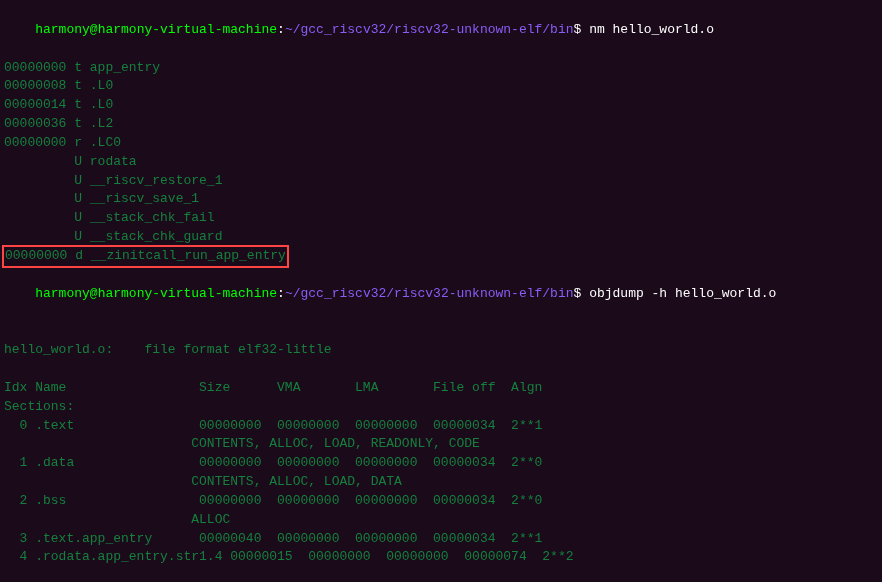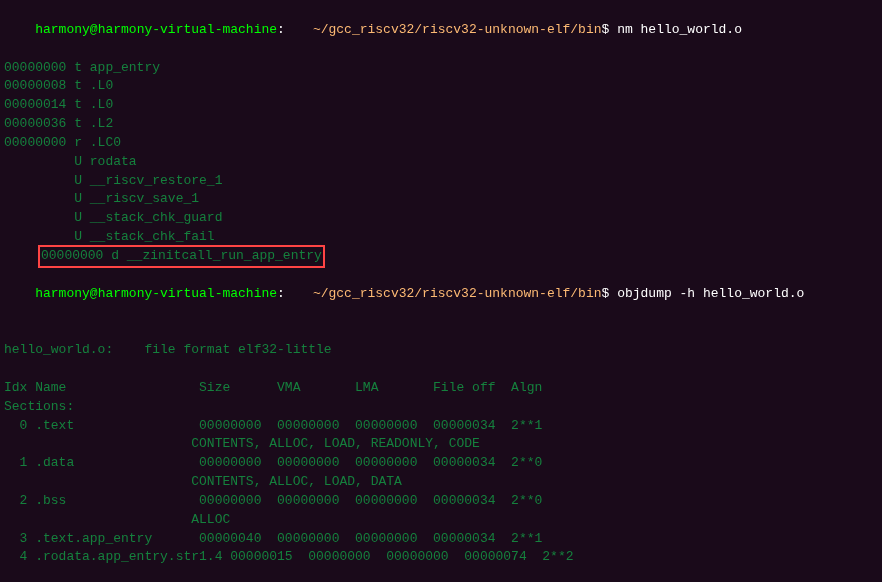--- a/index.html
+++ b/index.html
@@ -35,22 +35,21 @@
 
     .prompt-line {
       color: #ffffff;
     }
 
     .prompt-user {
       color: #00ff00;
     }
 
     .prompt-path {
-      color: #fdba74;
-      margin-left: 28px;
+      color: #8b5cf6;
     }
 
     .prompt-dollar {
       color: #ffffff;
     }
   </style>
 </head>
 <body>
 
 <div class="terminal">
@@ -58,23 +57,23 @@
     <span class="prompt-user">harmony@harmony-virtual-machine</span><span>:</span><span class="prompt-path">~/gcc_riscv32/riscv32-unknown-elf/bin</span><span class="prompt-dollar">$</span><span> nm hello_world.o</span>
   </div>
   <div class="line">00000000 t app_entry</div>
   <div class="line">00000008 t .L0</div>
   <div class="line">00000014 t .L0</div>
   <div class="line">00000036 t .L2</div>
   <div class="line">00000000 r .LC0</div>
   <div class="line">         U rodata</div>
   <div class="line">         U __riscv_restore_1</div>
   <div class="line">         U __riscv_save_1</div>
+  <div class="line">         U __stack_chk_fail</div>
   <div class="line">         U __stack_chk_guard</div>
-  <div class="line">         U __stack_chk_fail</div>
-  <div class="line" style="display:inline-block; outline: 2px solid #ff4444; padding: 0 1px; margin-left: 36px;">00000000 d __zinitcall_run_app_entry</div>
+  <div class="line" style="display:inline-block; outline: 2px solid #ff4444; padding: 0 1px;">00000000 d __zinitcall_run_app_entry</div>
   <div class="line prompt-line">
     <span class="prompt-user">harmony@harmony-virtual-machine</span><span>:</span><span class="prompt-path">~/gcc_riscv32/riscv32-unknown-elf/bin</span><span class="prompt-dollar">$</span><span> objdump -h hello_world.o</span>
   </div>
   <div class="line">&nbsp;</div>
   <div class="line">hello_world.o:    file format elf32-little</div>
   <div class="line">&nbsp;</div>
   <div class="line">Idx Name                 Size      VMA       LMA       File off  Algn</div>
   <div class="line">Sections:</div>
   <div class="line">  0 .text                00000000  00000000  00000000  00000034  2**1</div>
   <div class="line">                        CONTENTS, ALLOC, LOAD, READONLY, CODE</div>

